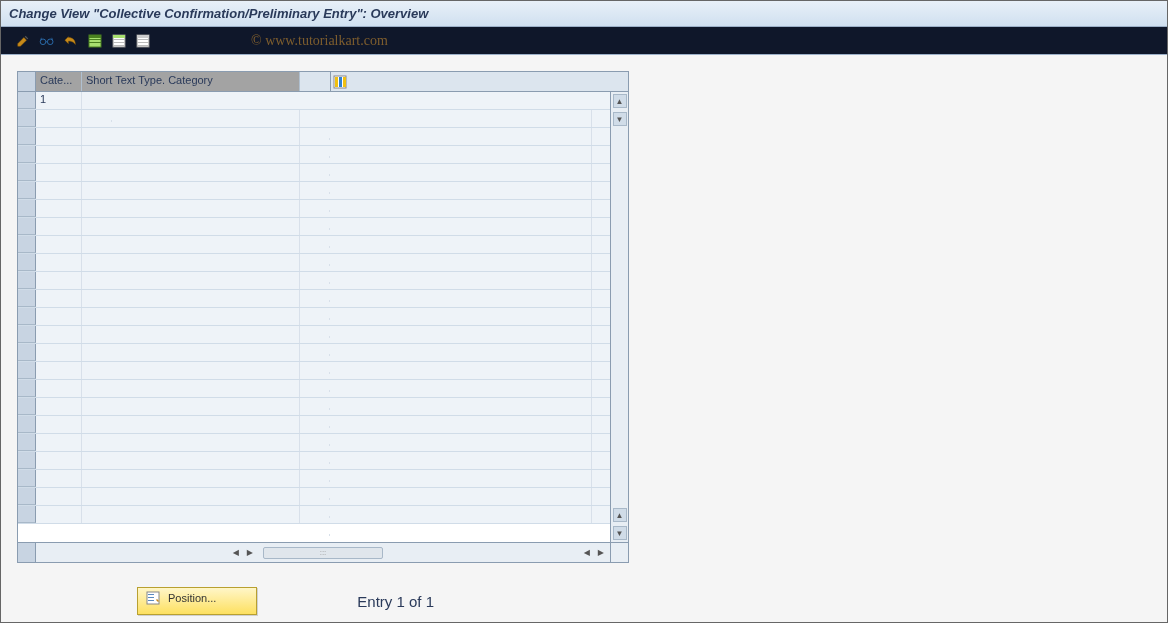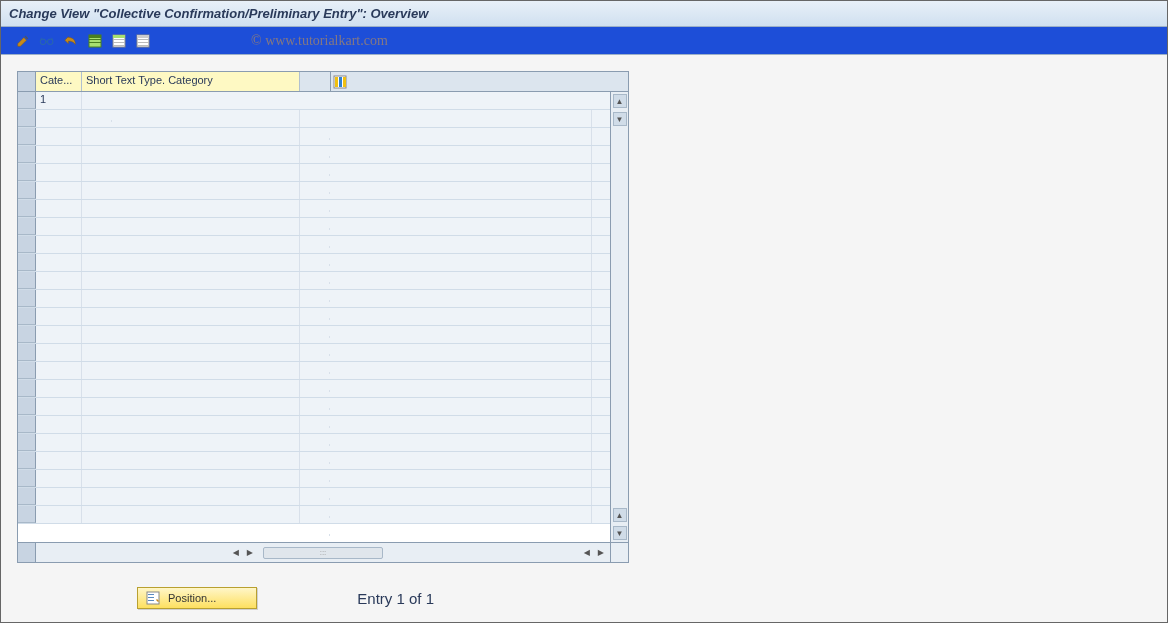--- a/index.html
+++ b/index.html
@@ -21,21 +21,21 @@
       display: flex;
       align-items: center;
     }
     .title-text {
       font-weight: bold;
       font-style: italic;
       font-size: 13px;
       color: #2a3a5a;
     }
     .toolbar {
-      background: #1d4ed8;
+      background: #0f172a;
       border-bottom: 1px solid #9cb0c8;
       padding: 4px 12px;
       height: 28px;
       display: flex;
       align-items: center;
       gap: 4px;
       position: relative;
     }
     .toolbar-btn {
       width: 20px;
@@ -83,21 +83,21 @@
       flex-shrink: 0;
     }
     .colhead {
       border-right: 1px solid #b0c0d0;
       padding: 2px 4px;
       color: #2a3a5a;
       text-align: left;
       overflow: hidden;
       white-space: nowrap;
       text-overflow: ellipsis;
-      background: #fef9c3;
+      background: #a3a3a3;
       font-size: 11px;
     }
     .col-cate { width: 46px; }
     .col-st1 { width: 218px; }
     .col-type { width: 30px; margin-top: 28px; }
     .col-st2 { width: 262px; }
     .col-settings {
       width: 18px;
       background: #dce5ee;
       border-left: 1px solid #8a9cb0;
@@ -198,21 +198,21 @@
     .bottom-bar {
       margin-top: 24px;
       display: flex;
       align-items: center;
       gap: 100px;
       padding-left: 120px;
     }
     .position-btn {
       background: linear-gradient(#fff6c8, #fde060);
       border: 1px solid #b8a030;
-      padding: 3px 40px 3px 8px;
+      padding: 3px 40px 9px 8px;
       font-size: 11px;
       color: #333;
       cursor: pointer;
       display: inline-flex;
       align-items: center;
       gap: 8px;
       box-shadow: 1px 1px 0 rgba(0,0,0,0.15);
     }
     .position-btn .pbicon {
       width:14px;height:14px;

